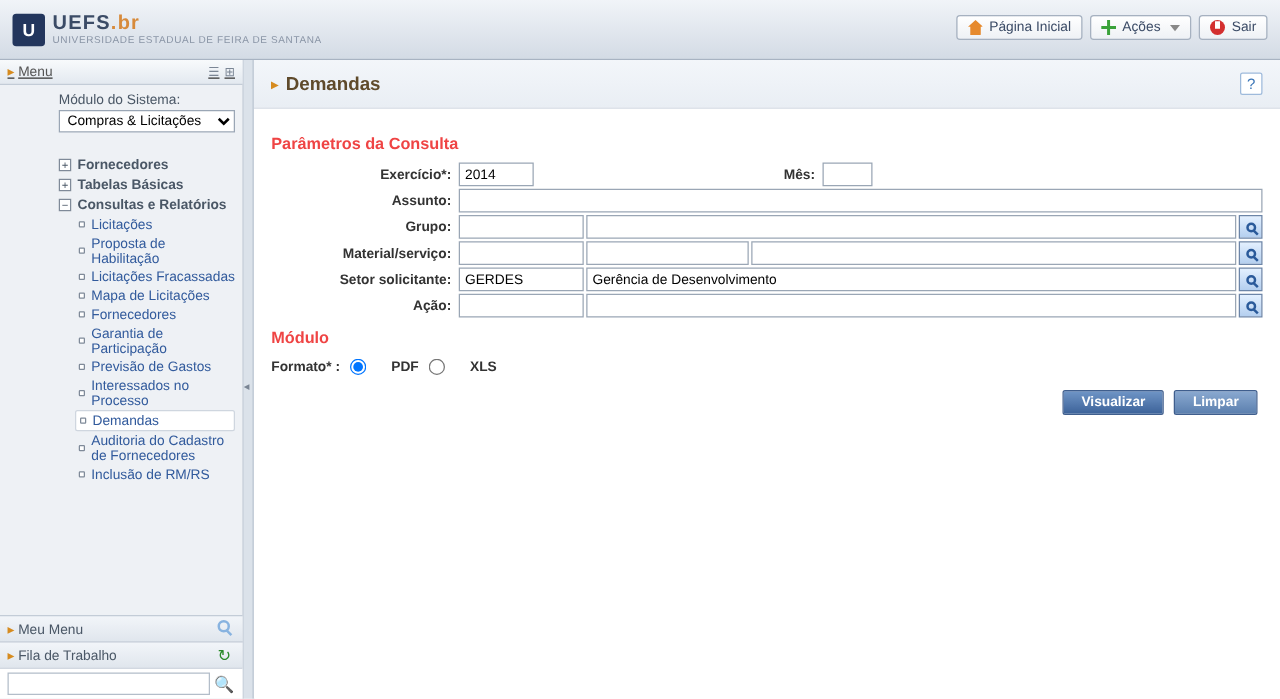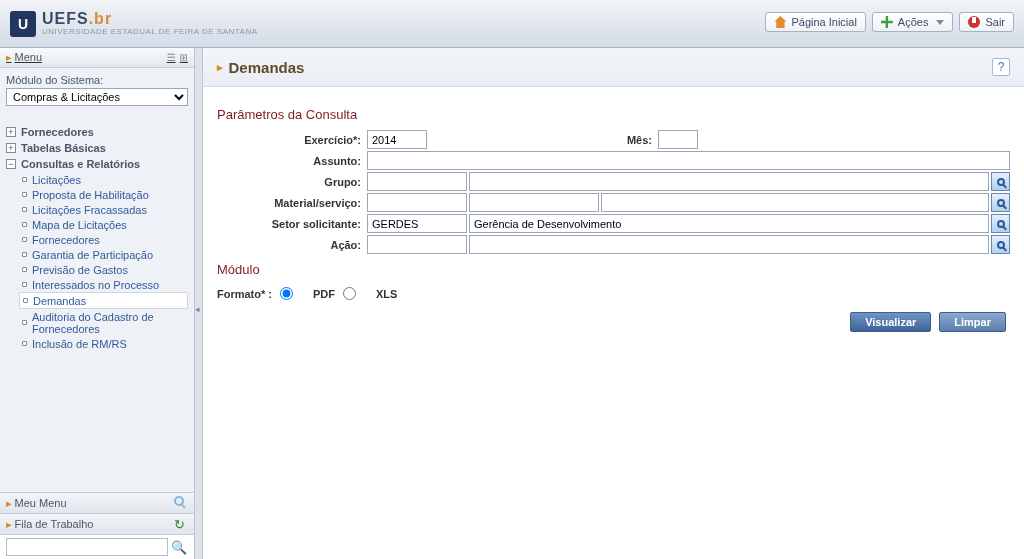--- a/index.html
+++ b/index.html
@@ -24,21 +24,21 @@
 
   
   .layout { display: flex; height: calc(559px - 48px); }
 
   
   .sidebar { width: 195px; background: #eef1f5; border-right: 1px solid #bcc6d2; display: flex; flex-direction: column; position: relative; }
   .menu-header { background: linear-gradient(#f8fafc,#e3e9f0); border-bottom: 1px solid #c3ccd7; padding: 3px 6px; display: flex; align-items: center; justify-content: space-between; font-size: 11px; text-decoration: underline; }
   .menu-header .bullet { color: #d68b1f; margin-right: 3px; }
   .menu-header .mh-title { color: #555; }
   .menu-header .mh-icons { display: flex; gap: 4px; color: #7b8695; font-size: 10px; }
-  .sidebar-body { padding: 6px 6px 0 6px; flex: 0 0 auto; }
+  .sidebar-body { padding: 6px 6px 0 6px; flex: 0 0 auto; margin-left: 41px; }
   .mod-label { font-size: 11px; color: #4a5766; margin-bottom: 2px; }
   .mod-select { width: 100%; border: 1px solid #9aa6b5; background: #fff; font-size: 11px; padding: 1px 2px; }
 
   .tree { margin-top: 18px; font-size: 11px; }
   .tree-top { display: flex; align-items: center; gap: 5px; padding: 2px 0; color: #315a9c; cursor: pointer; }
   .tree-top .sq { width: 10px; height: 10px; border: 1px solid #7f8a99; background: #fff; text-align: center; line-height: 8px; font-size: 9px; color: #4a5766; }
   .tree-top .lbl { font-weight: bold; color: #4a5766; }
   .subtree { margin-left: 16px; }
   .sub-item { display: flex; align-items: center; gap: 5px; padding: 1.5px 0; color: #315a9c; cursor: pointer; }
   .sub-item .dot { width: 5px; height: 5px; border: 1px solid #7f8a99; border-radius: 1px; background: #fff; flex: 0 0 auto; }
@@ -60,21 +60,21 @@
   .splitter::before { content: "◂"; position: absolute; top: 50%; left: 0; font-size: 9px; color: #7a8594; }
 
   
   .main { flex: 1; background: #fff; display: flex; flex-direction: column; }
   .content-header { background: linear-gradient(#f3f6fa,#e9eef4); border-bottom: 1px solid #d3dae3; padding: 10px 14px; display: flex; align-items: center; justify-content: space-between; }
   .content-header .ch-title { font-size: 15px; font-weight: bold; color: #5f4a2b; display: flex; align-items: center; gap: 6px; }
   .content-header .ch-title .arrow { color: #d68b1f; font-size: 11px; }
   .help-btn { width: 18px; height: 18px; border: 1px solid #9ebadb; color: #3d77b8; text-align: center; line-height: 16px; font-size: 12px; border-radius: 2px; background: #fff; cursor: pointer; }
 
   .content-body { padding: 20px 14px 10px 14px; }
-  .section-title { font-size: 13px; font-weight: normal; color: #7f1d1d; margin-bottom: 8px; }
+  .section-title { font-size: 13px; font-weight: bold; color: #ef4444; margin-bottom: 8px; }
 
   .form-grid { width: 100%; }
   .form-row { display: flex; align-items: center; margin-bottom: 2px; }
   .form-label { width: 150px; text-align: right; padding-right: 6px; font-weight: bold; font-size: 11px; color: #333; }
   .form-fields { flex: 1; display: flex; align-items: center; gap: 2px; }
   .finput { border: 1px solid #9aa6b5; background: #fff; font-size: 11px; padding: 2px 4px; height: 19px; }
   .finput[readonly] { background: #fff; }
   .mag-btn { width: 19px; height: 19px; border: 1px solid #6c85a8; background: linear-gradient(#e3f0ff,#b4cfef); display: flex; align-items: center; justify-content: center; cursor: pointer; }
   .mag-btn .mg { width: 8px; height: 8px; border: 2px solid #2a5a9a; border-radius: 50%; position: relative; }
   .mag-btn .mg::after { content:""; position:absolute; width:5px; height:2px; background:#2a5a9a; transform: rotate(45deg); bottom:-3px; right:-4px; }

